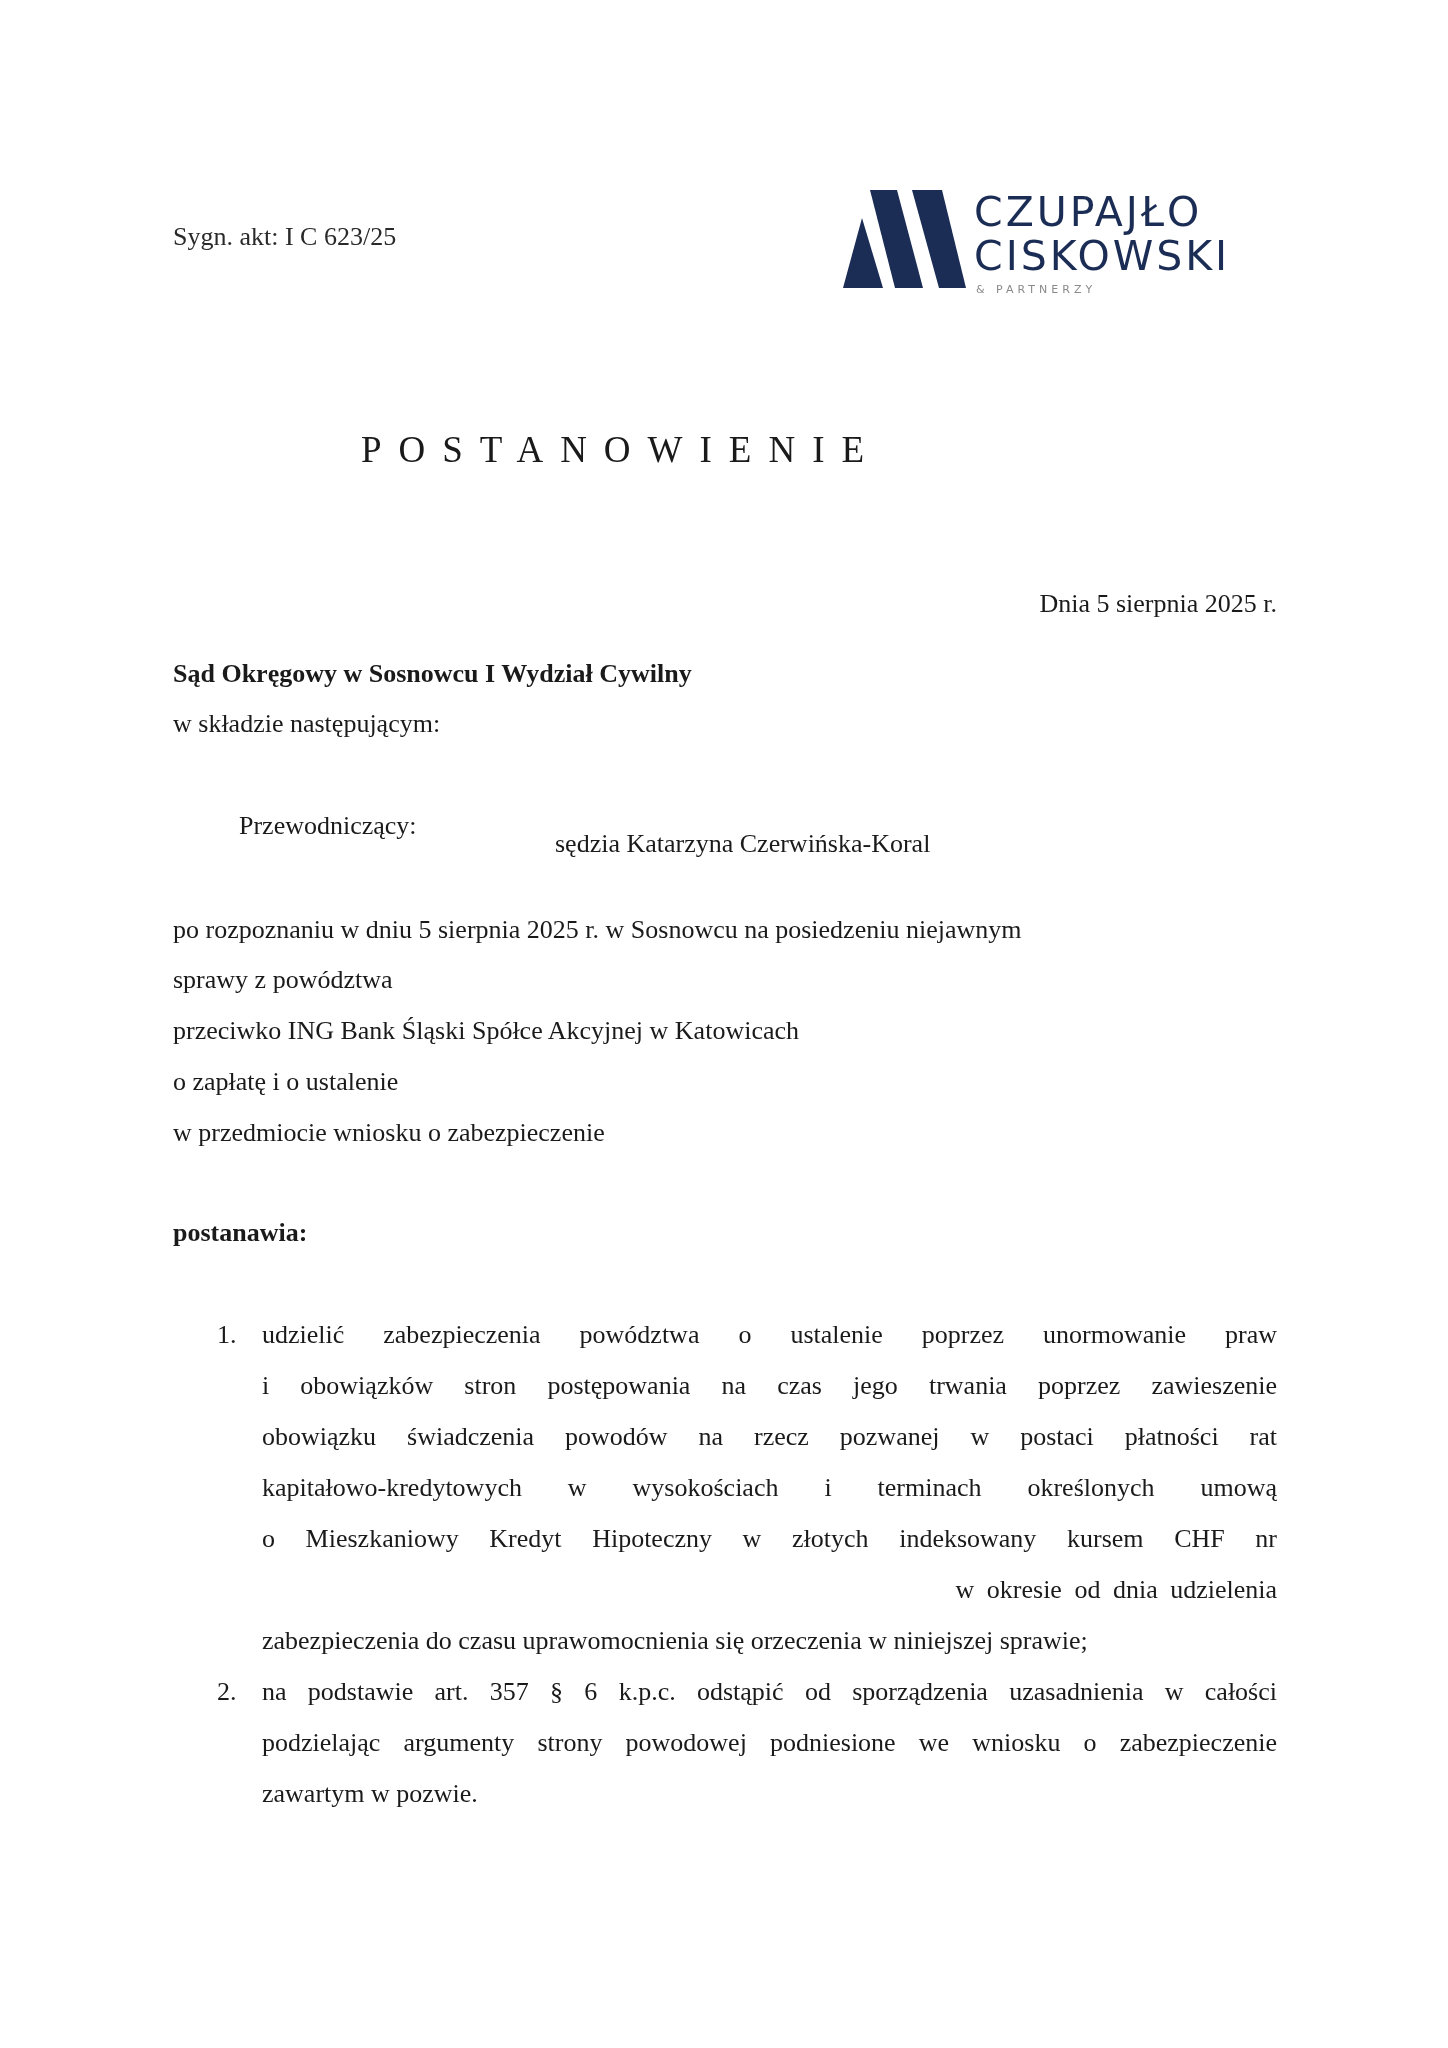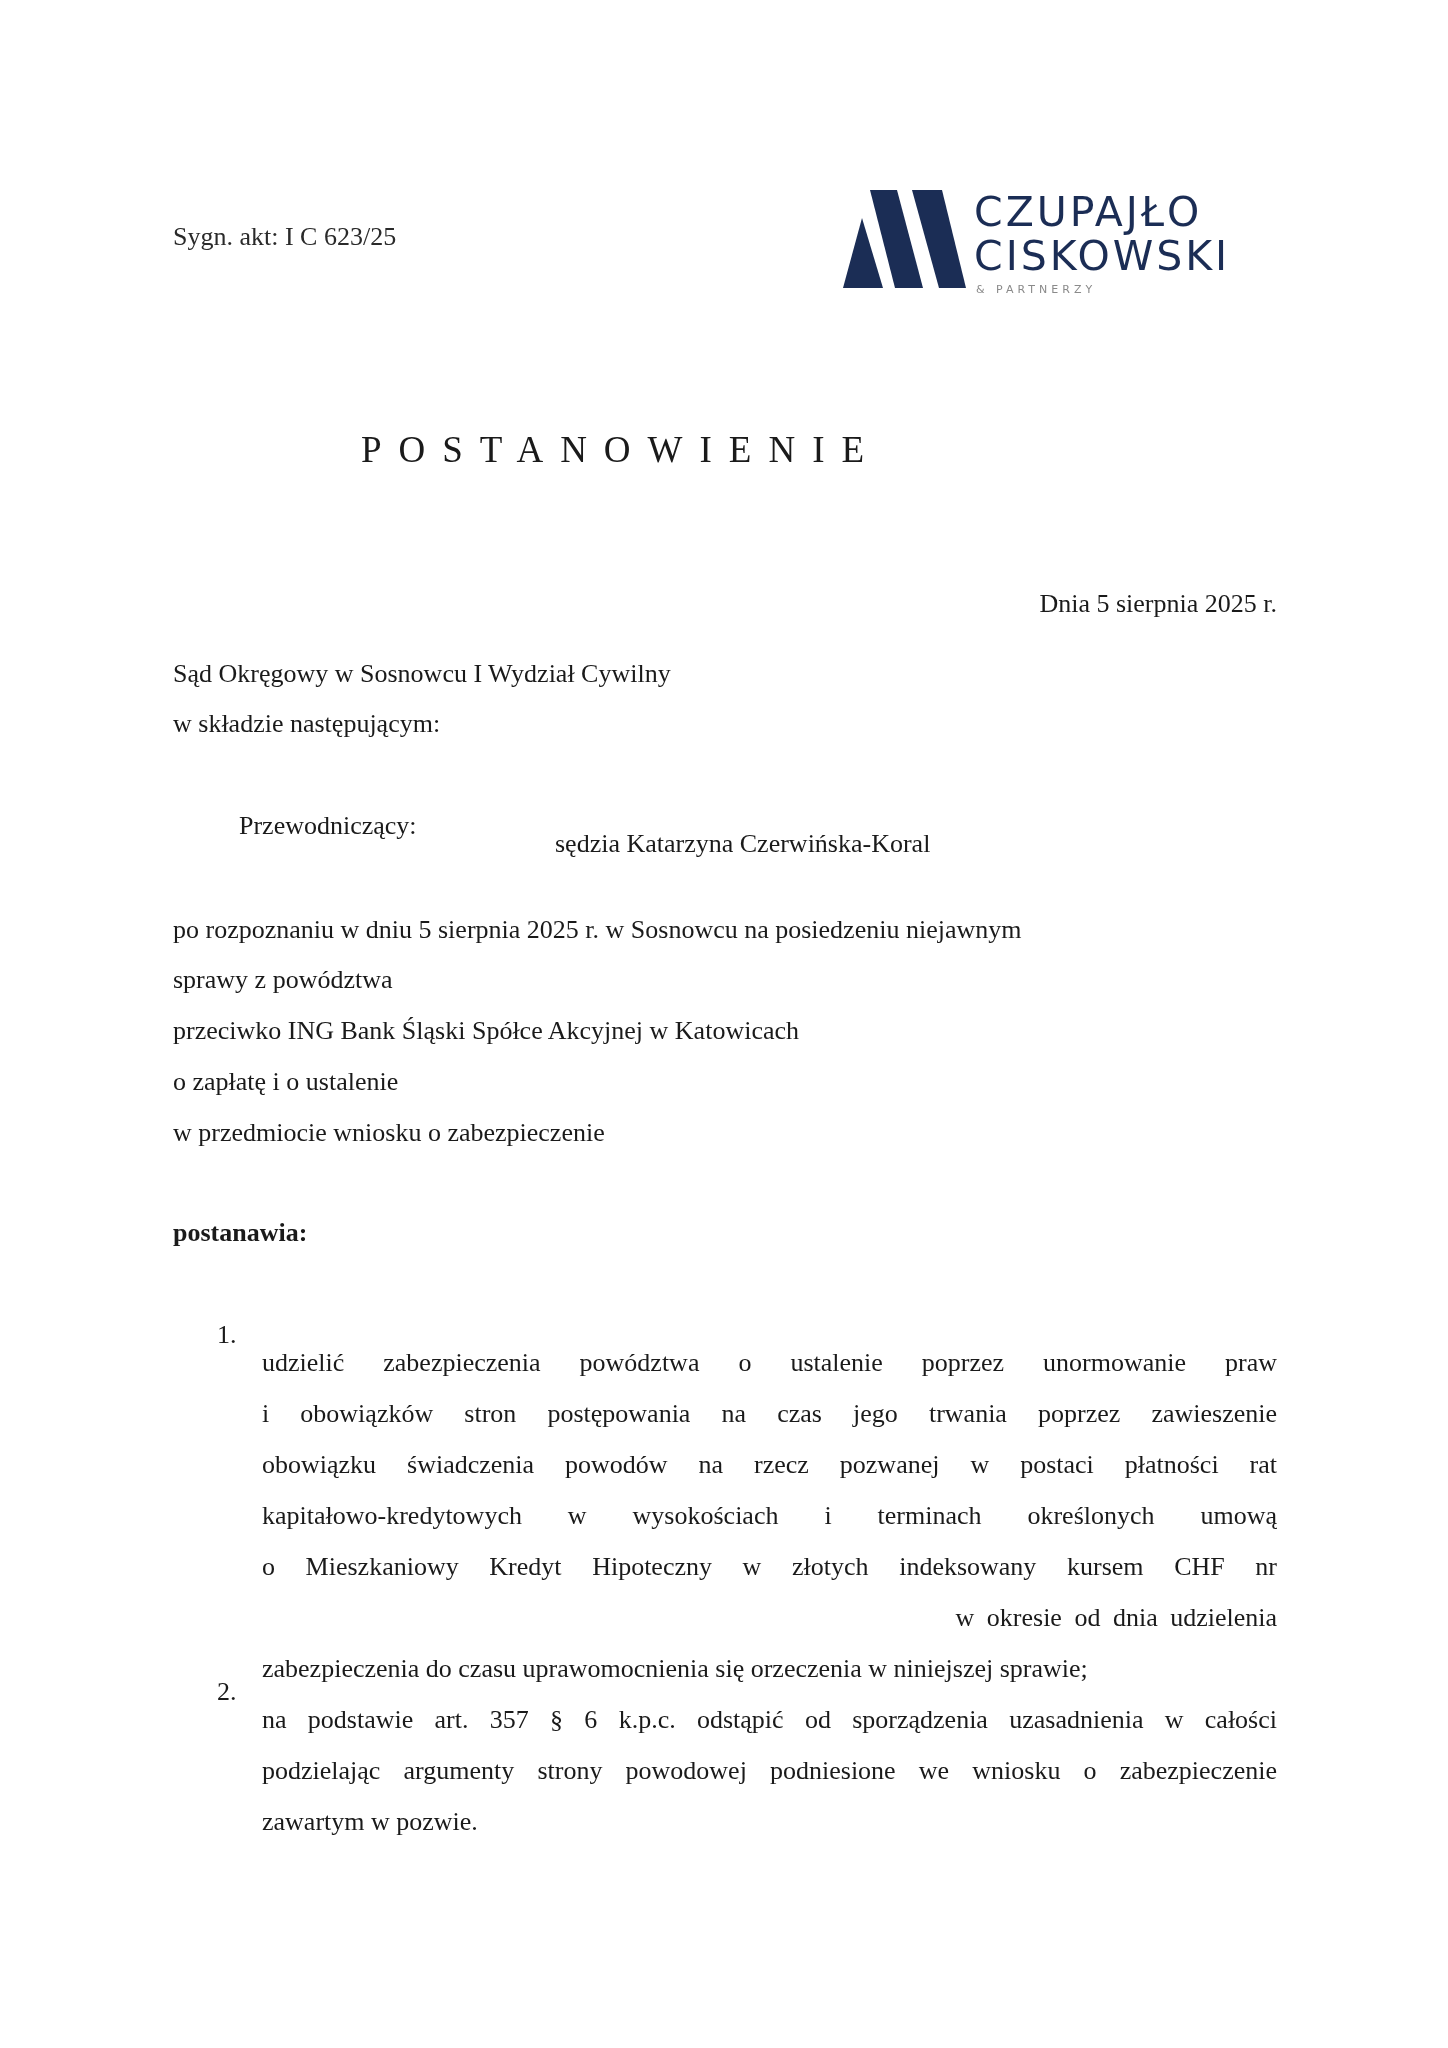--- a/index.html
+++ b/index.html
@@ -9,32 +9,32 @@
   #case-number { left: 173px; top: 222px; font-size: 26px; color: #2a2a2a; }
   #logo { position: absolute; left: 843px; top: 188px; width: 420px; height: 114px; }
   #logo-mark { position: absolute; left: 0; top: 0; width: 130px; height: 112px; }
   .logo-text { position: absolute; font-family: "DejaVu Sans", sans-serif; color: #1b2d55; letter-spacing: 3px; white-space: nowrap; }
   #logo-line1 { left: 131px; top: 2px; font-size: 41px; line-height: 44px; }
   #logo-line2 { left: 131px; top: 46px; font-size: 41px; line-height: 44px; }
   #logo-line3 { left: 133px; top: 92px; font-size: 11px; line-height: 20px; color: #8a8a8a; letter-spacing: 4px; }
   #title { left: 0; width: 1232px; top: 428px; text-align: center; font-size: 37px; letter-spacing: 17px; color: #1a1a1a; padding-left: 10px; box-sizing: border-box; }
   #date { right: 171px; top: 589px; font-size: 26px; }
   .line { left: 173px; font-size: 26px; }
-  #court-1 { top: 659px; }
+  #court-1 { top: 659px; font-weight: bold; }
   #court-2 { top: 709px; }
   #chair-label { left: 239px; top: 811px; }
   #chair-name { left: 555px; top: 811px; margin-top: 18px; }
   #intro-1 { top: 915px; }
   #intro-2 { top: 965px; }
   #intro-3 { top: 1016px; }
   #intro-4 { top: 1067px; }
   #intro-5 { top: 1118px; }
   #decides { top: 1218px; font-weight: bold; }
   .item-num { position: absolute; left: 217px; font-size: 26px; }
-  .item-line { position: absolute; left: 262px; width: 1015px; font-size: 26px; text-align: justify; text-align-last: justify; white-space: normal; height: 34px; overflow: hidden; margin-top: 28px; }
+  .item-line { position: absolute; left: 262px; width: 1015px; font-size: 26px; text-align: justify; text-align-last: justify; white-space: normal; height: 34px; overflow: hidden; }
   .item-line.last { text-align-last: left; }
   .item-line.right { text-align-last: right; word-spacing: 6px; }
 </style>
 </head>
 <body>
 
 <div id="case-number" class="abs">Sygn. akt: I C 623/25</div>
 
 <div id="logo">
   <svg id="logo-mark" viewBox="0 0 130 112">

